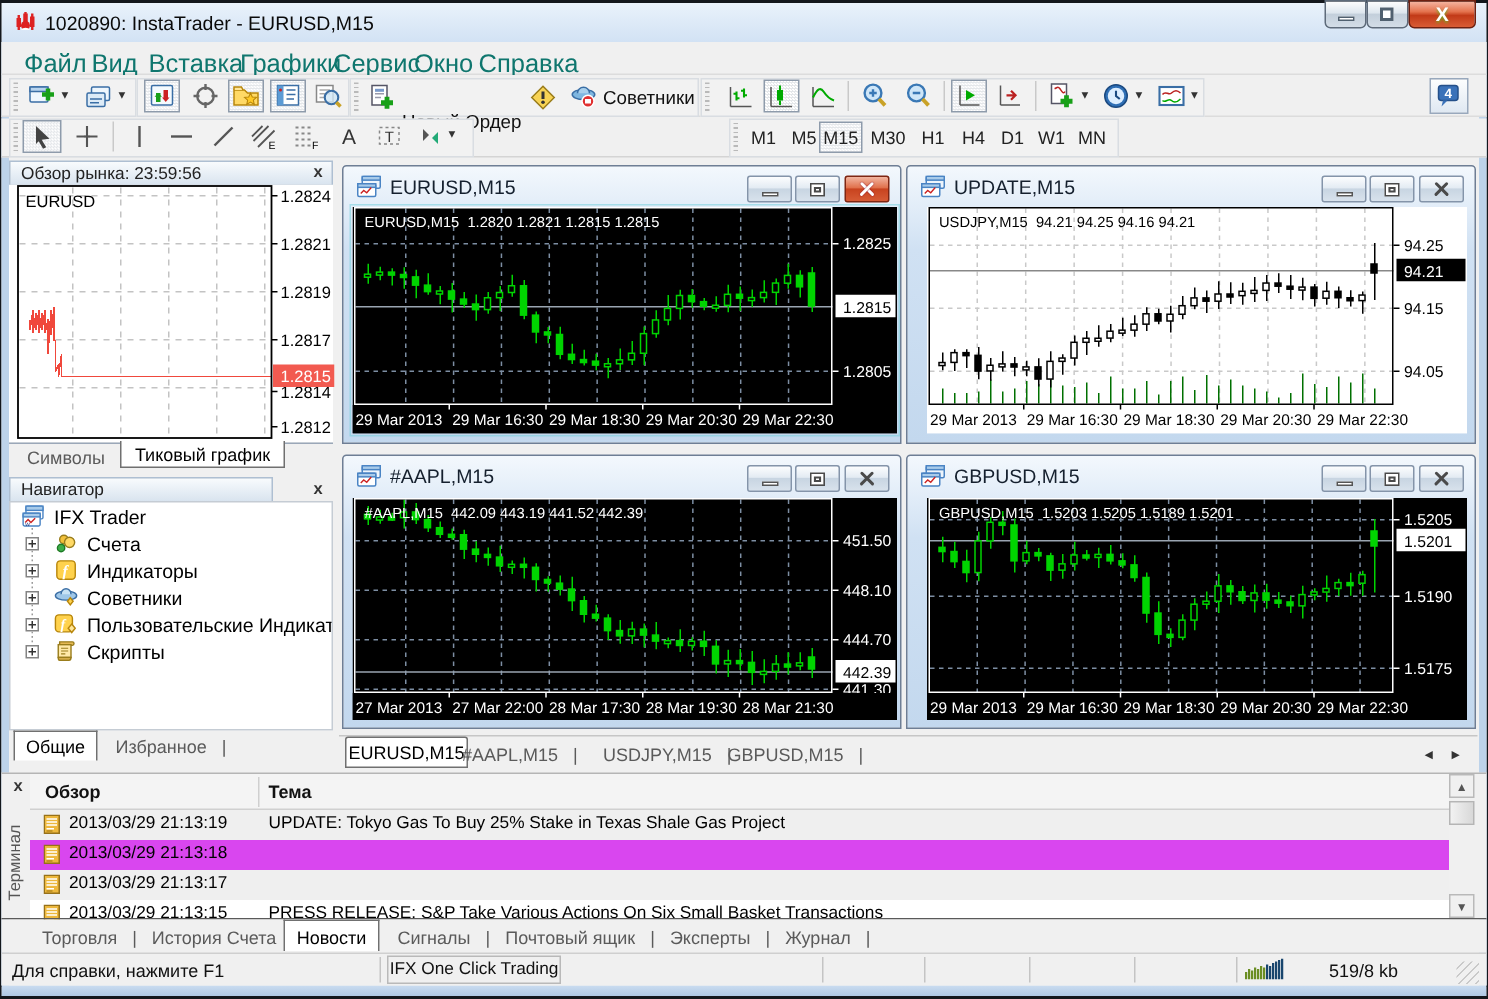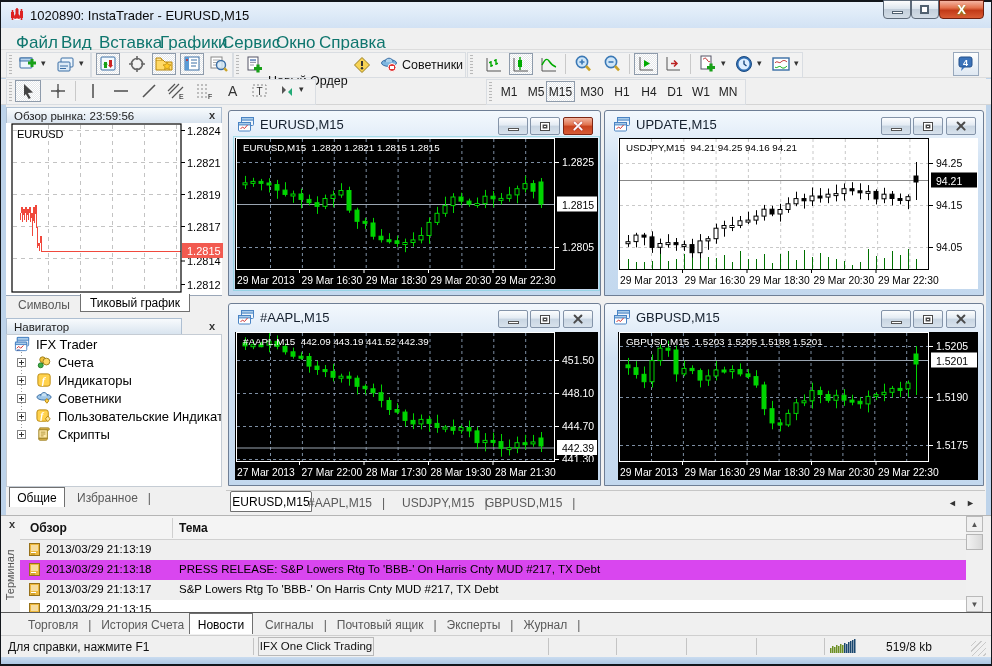--- a/index.html
+++ b/index.html
@@ -986,46 +986,46 @@
 <div class="abs" style="left:30px;top:521px;font-size:12px;font-weight:bold;color:#111">Обзор</div>
 <div class="abs" style="left:179px;top:521px;font-size:12px;font-weight:bold;color:#111">Тема</div>
 <div class="abs" style="left:172px;top:518px;width:1px;height:20px;background:#cfcfcf"></div>
 <div class="nrow" style="top:540px;background:#efefef">
     <span class="ni"><svg width="11" height="13" viewBox="0 0 11 13">
         <rect x="0.5" y="0.5" width="10" height="12" fill="#edb83d" stroke="#96711a"></rect>
         <path d="M2 3h7M2 5h7M2 7h7M2 9.5h5" stroke="#fff" stroke-width="1.1"></path>
         <path d="M2 11h4" stroke="#b5891f" stroke-width="1"></path>
       </svg></span>
     <span class="tm">2013/03/29 21:13:19</span>
+    <span class="msg">UPDATE: Tokyo Gas To Buy 25% Stake in Texas Shale Gas Project</span>
   </div>
 <div class="nrow" style="top:560px;background:#d946ef">
     <span class="ni"><svg width="11" height="13" viewBox="0 0 11 13">
         <rect x="0.5" y="0.5" width="10" height="12" fill="#edb83d" stroke="#96711a"></rect>
         <path d="M2 3h7M2 5h7M2 7h7M2 9.5h5" stroke="#fff" stroke-width="1.1"></path>
         <path d="M2 11h4" stroke="#b5891f" stroke-width="1"></path>
       </svg></span>
     <span class="tm">2013/03/29 21:13:18</span>
-    <span class="msg">PRESS RELEASE: S&amp;P Lowers Rtg To 'BBB-' On Harris Cnty MUD #217, TX Debt</span>
   </div>
 <div class="nrow" style="top:580px;background:#efefef">
     <span class="ni"><svg width="11" height="13" viewBox="0 0 11 13">
         <rect x="0.5" y="0.5" width="10" height="12" fill="#edb83d" stroke="#96711a"></rect>
         <path d="M2 3h7M2 5h7M2 7h7M2 9.5h5" stroke="#fff" stroke-width="1.1"></path>
         <path d="M2 11h4" stroke="#b5891f" stroke-width="1"></path>
       </svg></span>
     <span class="tm">2013/03/29 21:13:17</span>
-    <span class="msg">S&amp;P Lowers Rtg To 'BBB-' On Harris Cnty MUD #217, TX Debt</span>
   </div>
 <div class="nrow" style="top:600px;background:#ffffff">
     <span class="ni"><svg width="11" height="13" viewBox="0 0 11 13">
         <rect x="0.5" y="0.5" width="10" height="12" fill="#edb83d" stroke="#96711a"></rect>
         <path d="M2 3h7M2 5h7M2 7h7M2 9.5h5" stroke="#fff" stroke-width="1.1"></path>
         <path d="M2 11h4" stroke="#b5891f" stroke-width="1"></path>
       </svg></span>
     <span class="tm">2013/03/29 21:13:15</span>
+    <span class="msg">PRESS RELEASE: S&amp;P Take Various Actions On Six Small Basket Transactions</span>
   </div>
 
 <div class="abs" style="left:966px;top:516px;width:17px;height:97px;background:#f0f0f0"></div>
 <div class="sbtn" style="left:966px;top:516px;width:17px;height:16px;font-size:8px;color:#555;text-align:center;line-height:15px">▲</div>
 <div class="abs" style="left:966px;top:534px;width:17px;height:16px;background:linear-gradient(90deg,#f2f2f2,#d8d8d8);border:1px solid #b5b5b5"></div>
 <div class="sbtn" style="left:966px;top:596px;width:17px;height:16px;font-size:8px;color:#555;text-align:center;line-height:15px">▼</div>
 <div class="abs" style="left:1px;top:612px;width:990px;height:1px;background:#5a5a5a"></div>
 
 <div class="abs" style="left:1px;top:613px;width:990px;height:22px;background:#f0f0f0"></div>
 <div class="ttab" style="left:28px;top:618px">Торговля&nbsp;&nbsp; |&nbsp;&nbsp; История Счета</div>

